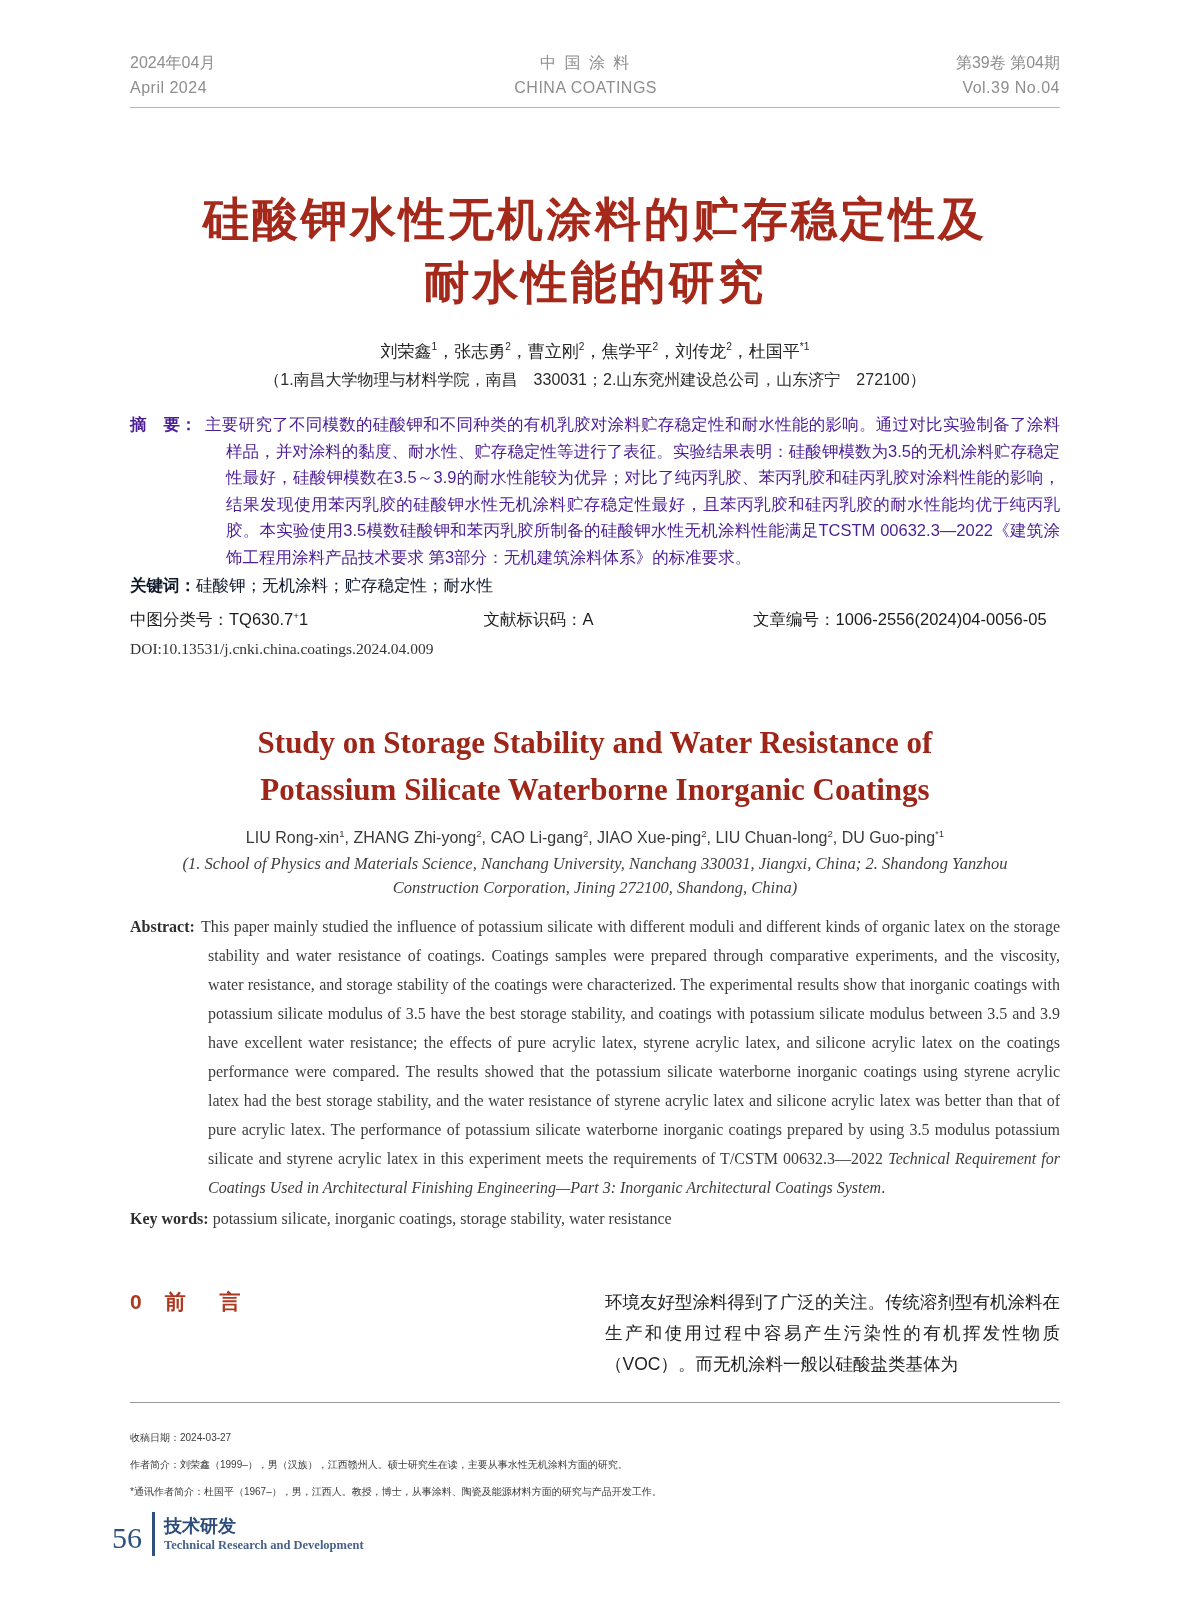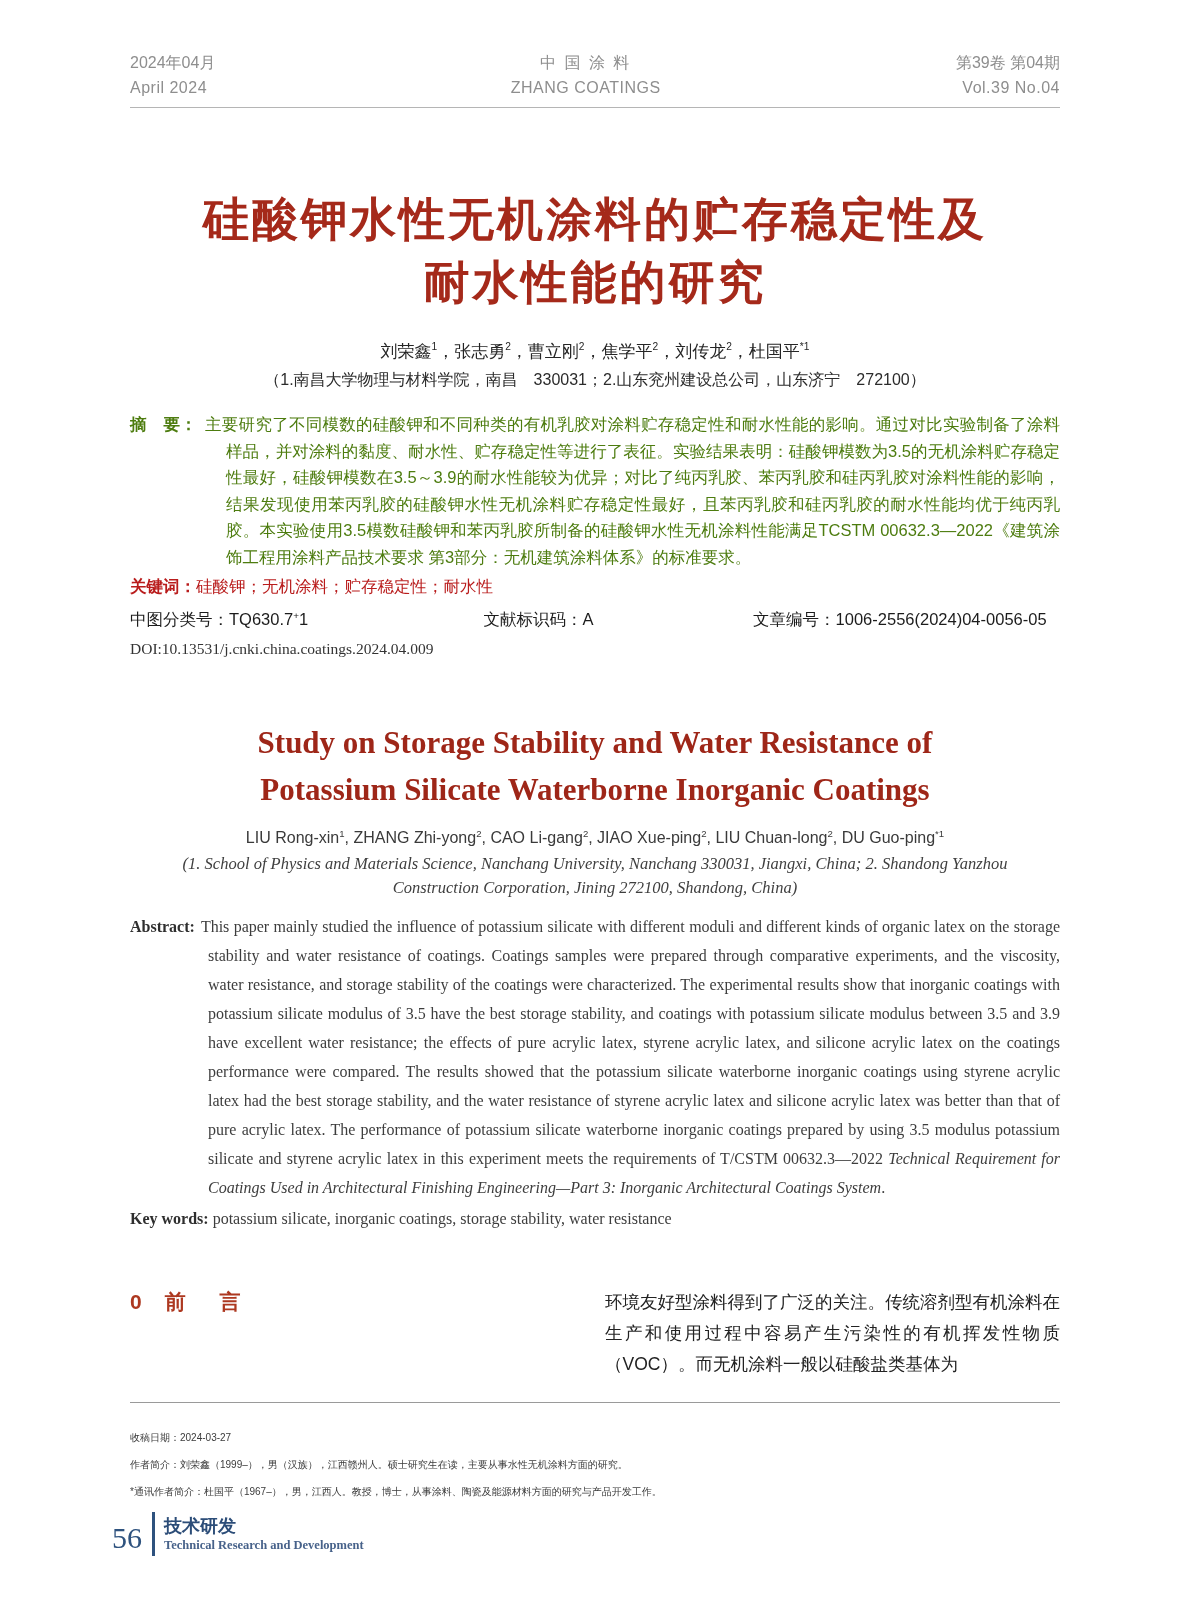--- a/index.html
+++ b/index.html
@@ -40,25 +40,25 @@
   }
   .cn-authors{
     margin-top:26px;text-align:center;font-size:17px;color:#252525;
   }
   .cn-affil{
     margin-top:7px;text-align:center;font-size:16px;color:#2b2b2b;
   }
 
   
   .cn-abstract{
-    margin-top:20px;font-size:16.5px;line-height:26.5px;color:#4d7c0f;
+    margin-top:20px;font-size:16.5px;line-height:26.5px;color:#4c1d95;
     text-align:justify;padding-left:96px;text-indent:-96px;
   }
   .cn-abstract .lab{font-weight:bold;margin-right:8px;}
-  .cn-keywords{margin-top:3px;font-size:16.5px;line-height:27px;color:#b91c1c;}
+  .cn-keywords{margin-top:3px;font-size:16.5px;line-height:27px;color:#0f172a;font-family:Liberation Mono, monospace;}
   .cn-keywords .lab{font-weight:bold;}
 
   .meta-row{
     margin-top:6px;display:grid;grid-template-columns:38% 29% 33%;
     font-size:16.5px;color:#1c1c1c;line-height:27px;
   }
   .doi-line{
     margin-top:4px;font-family:"Liberation Serif","DejaVu Serif",serif;
     font-size:15.5px;color:#333;line-height:24px;
   }
@@ -137,21 +137,21 @@
 
 <div class="page">
 
   <div class="jheader">
     <div class="col left">
       <div>2024年04月</div>
       <div class="en">April 2024</div>
     </div>
     <div class="col center">
       <div>中 国 涂 料</div>
-      <div class="en">ZHANG COATINGS</div>
+      <div class="en">CHINA COATINGS</div>
     </div>
     <div class="col right">
       <div>第39卷 第04期</div>
       <div class="en">Vol.39 No.04</div>
     </div>
   </div>
 
   <h1 class="cn-title">
     <div>硅酸钾水性无机涂料的贮存稳定性及</div>
     <div>耐水性能的研究</div>

